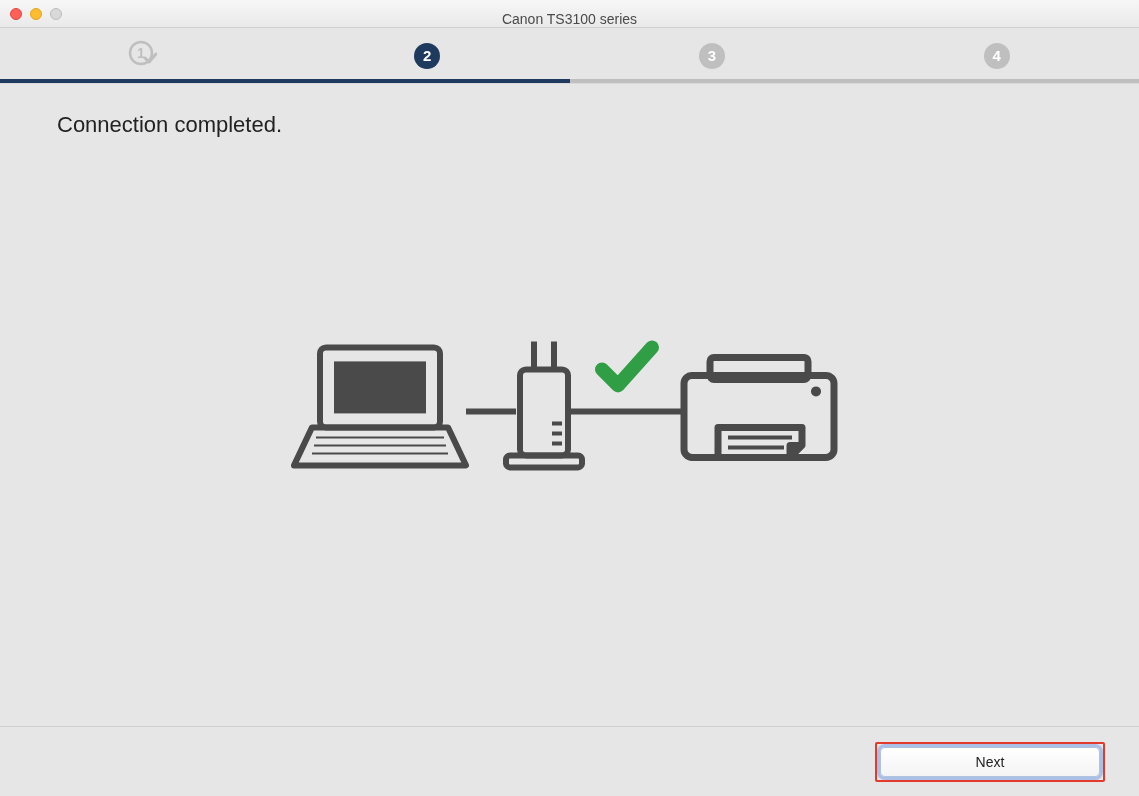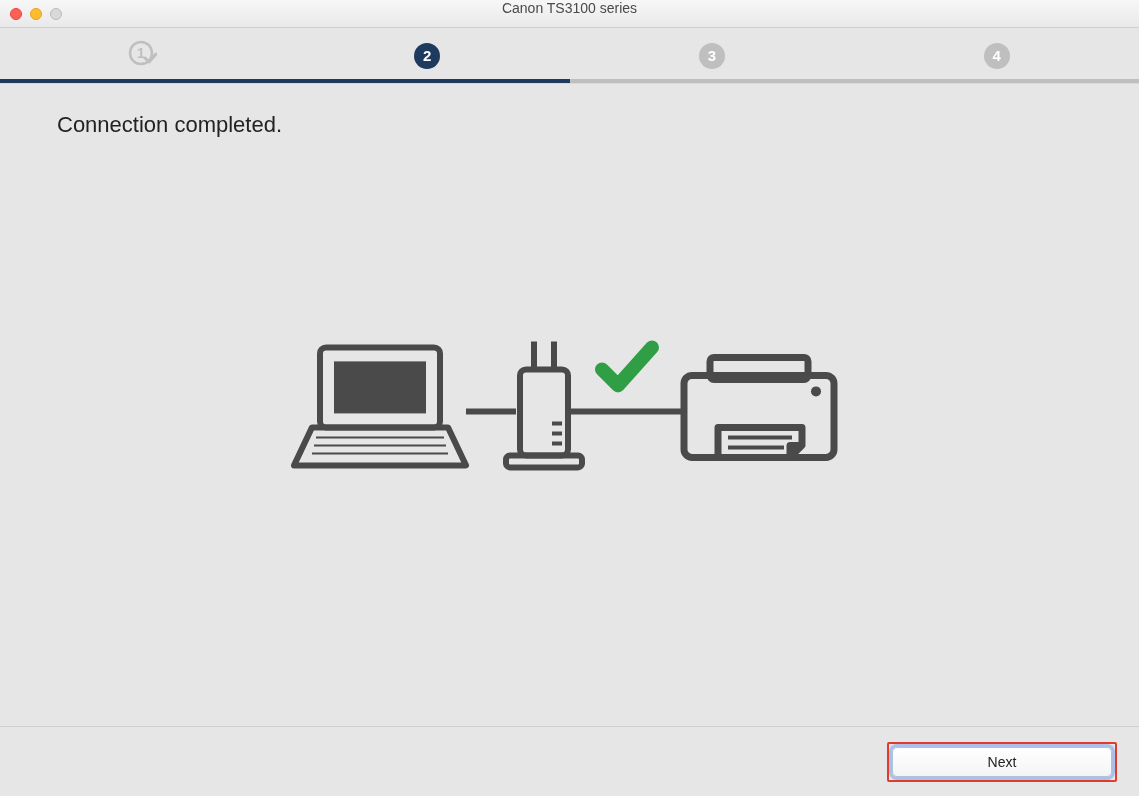--- a/index.html
+++ b/index.html
@@ -11,21 +11,21 @@
     overflow:hidden;
     position:relative;
   }
 
   
   .titlebar {
     height:28px;
     background: linear-gradient(#f7f7f7,#e9e9e9);
     border-bottom:1px solid #cfcfcf;
     display:flex;
-    align-items:flex-start;
+    align-items:flex-end;
     position:relative;
   }
   .traffic-lights {
     display:flex; gap:8px;
     position:absolute; left:10px; top:50%; transform:translateY(-50%);
   }
   .tl {
     width:12px; height:12px; border-radius:50%;
   }
   .tl.close { background:#ff5f57; border:1px solid #e24640; }
@@ -81,21 +81,21 @@
     top:50%; left:50%;
     transform:translate(-50%,-40%);
   }
 
   
   .footer {
     position:absolute; left:0; right:0; bottom:0; height:70px;
     border-top:1px solid #cfcfcf;
     background:#e6e6e6;
     display:flex; align-items:center; justify-content:flex-end;
-    padding-right:22px;
+    padding-right:34px;
   }
   .next-wrap {
     border:2px solid #e23b2e;
     padding:3px;
     border-radius:2px;
   }
   .next-btn {
     width:220px; height:30px;
     background: linear-gradient(#ffffff,#f4f4f4);
     border:1px solid #afc3e0;

